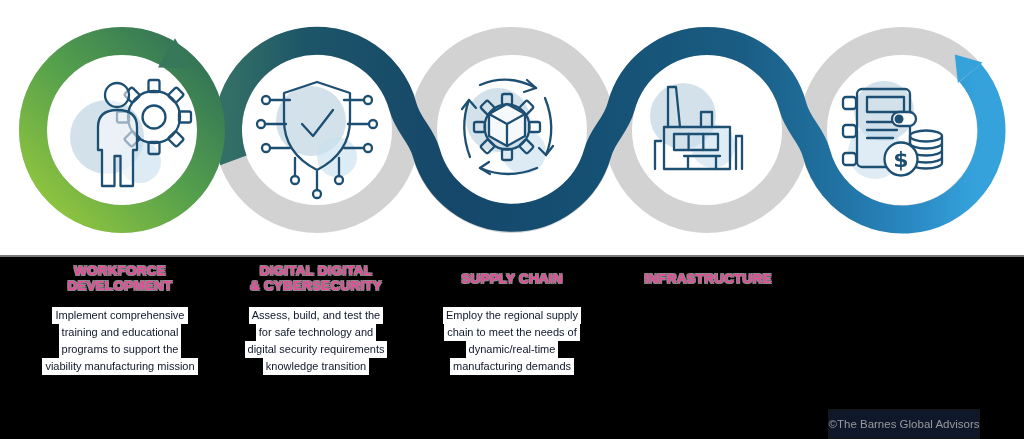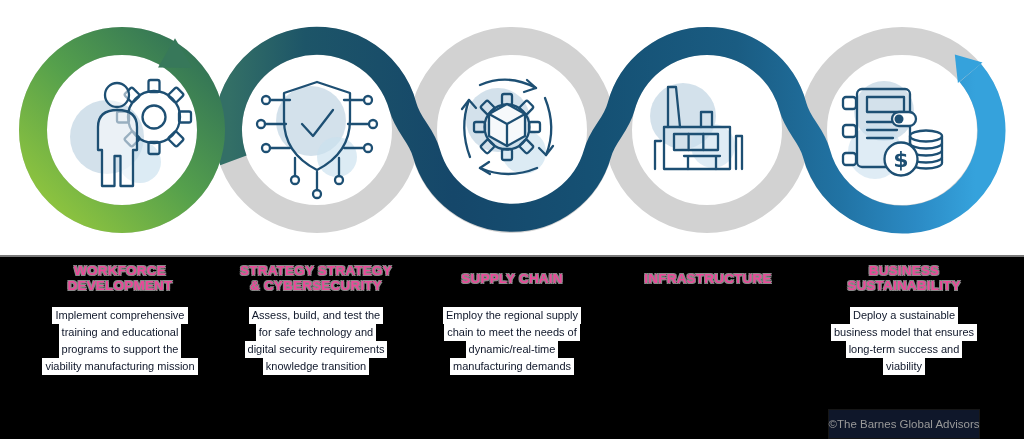--- a/index.html
+++ b/index.html
@@ -198,21 +198,21 @@
         <div class="desc">
             <div class="dline">Implement comprehensive</div>
             <div class="dline">training and educational</div>
             <div class="dline">programs to support the</div>
             <div class="dline">viability manufacturing mission</div>
           </div>
       </div>
 
       <div class="col">
         <div class="heading">
-            <div class="hline">STRATEGY STRATEGY</div>
+            <div class="hline">DIGITAL DIGITAL</div>
             <div class="hline">&amp; CYBERSECURITY</div>
           </div>
         <div class="desc">
             <div class="dline">Assess, build, and test the</div>
             <div class="dline">for safe technology and</div>
             <div class="dline">digital security requirements</div>
             <div class="dline">knowledge transition</div>
           </div>
       </div>
 
@@ -227,32 +227,20 @@
             <div class="dline">manufacturing demands</div>
           </div>
       </div>
 
       <div class="col">
         <div class="heading">
             <div class="hline">INFRASTRUCTURE</div>
           </div>
       </div>
 
-      <div class="col">
-        <div class="heading">
-            <div class="hline">BUSINESS</div>
-            <div class="hline">SUSTAINABILITY</div>
-          </div>
-        <div class="desc">
-            <div class="dline">Deploy a sustainable</div>
-            <div class="dline">business model that ensures</div>
-            <div class="dline">long-term success and</div>
-            <div class="dline">viability</div>
-          </div>
-      </div>
 
     </div>
 
     <div class="copyright">
       <span>©The Barnes Global Advisors</span>
     </div>
   </div>
 
 </div>
 

